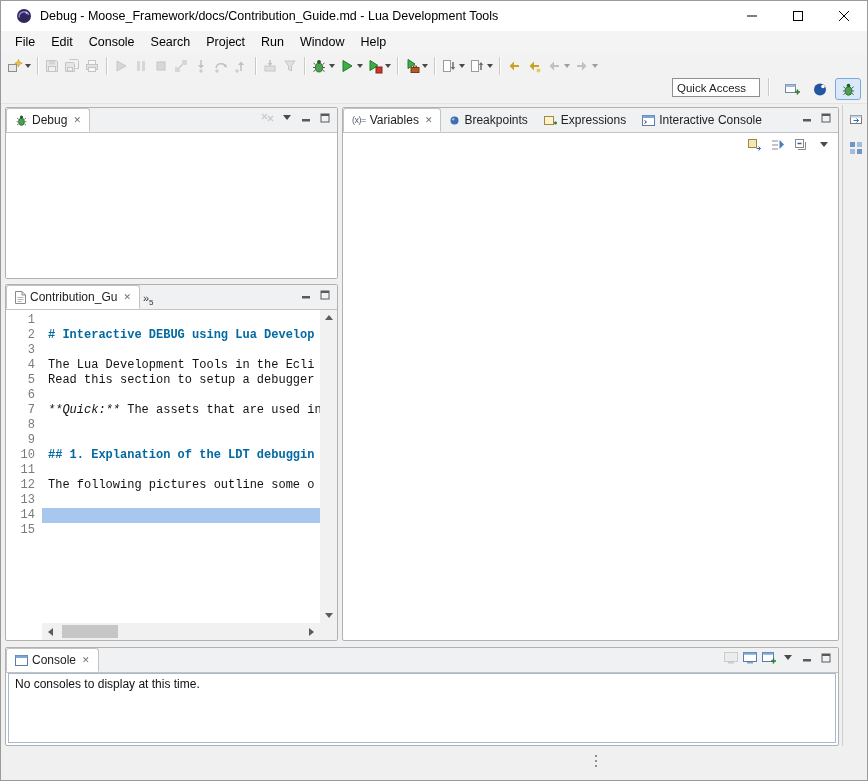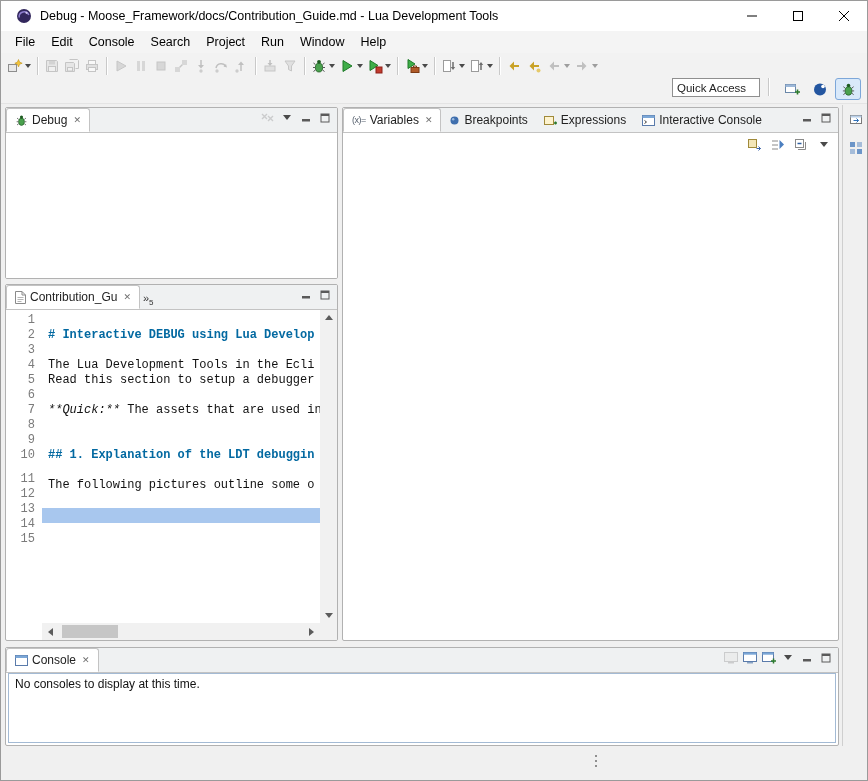--- a/index.html
+++ b/index.html
@@ -392,21 +392,21 @@
           <div class="ln" style="height: 15px;">1</div>
           <div class="ln" style="height: 15px;">2</div>
           <div class="ln" style="height: 15px;">3</div>
           <div class="ln" style="height: 15px;">4</div>
           <div class="ln" style="height: 15px;">5</div>
           <div class="ln" style="height: 15px;">6</div>
           <div class="ln" style="height: 15px;">7</div>
           <div class="ln" style="height: 15px;">8</div>
           <div class="ln" style="height: 15px;">9</div>
           <div class="ln" style="height: 15px;">10</div>
-          <div class="ln" style="height: 15px; margin-top: 9px;">11</div>
+          <div class="ln" style="height: 15px;">11</div>
           <div class="ln" style="height: 15px;">12</div>
           <div class="ln" style="height: 15px;">13</div>
           <div class="ln" style="height: 15px;">14</div>
           <div class="ln" style="height: 15px;">15</div>
         </div>
       <div class="ed-main" id="code-host">
           <div class="cl"></div>
           <div class="cl md-heading"># Interactive DEBUG using Lua Develop</div>
           <div class="cl"></div>
           <div class="cl">The Lua Development Tools in the Ecli</div>

